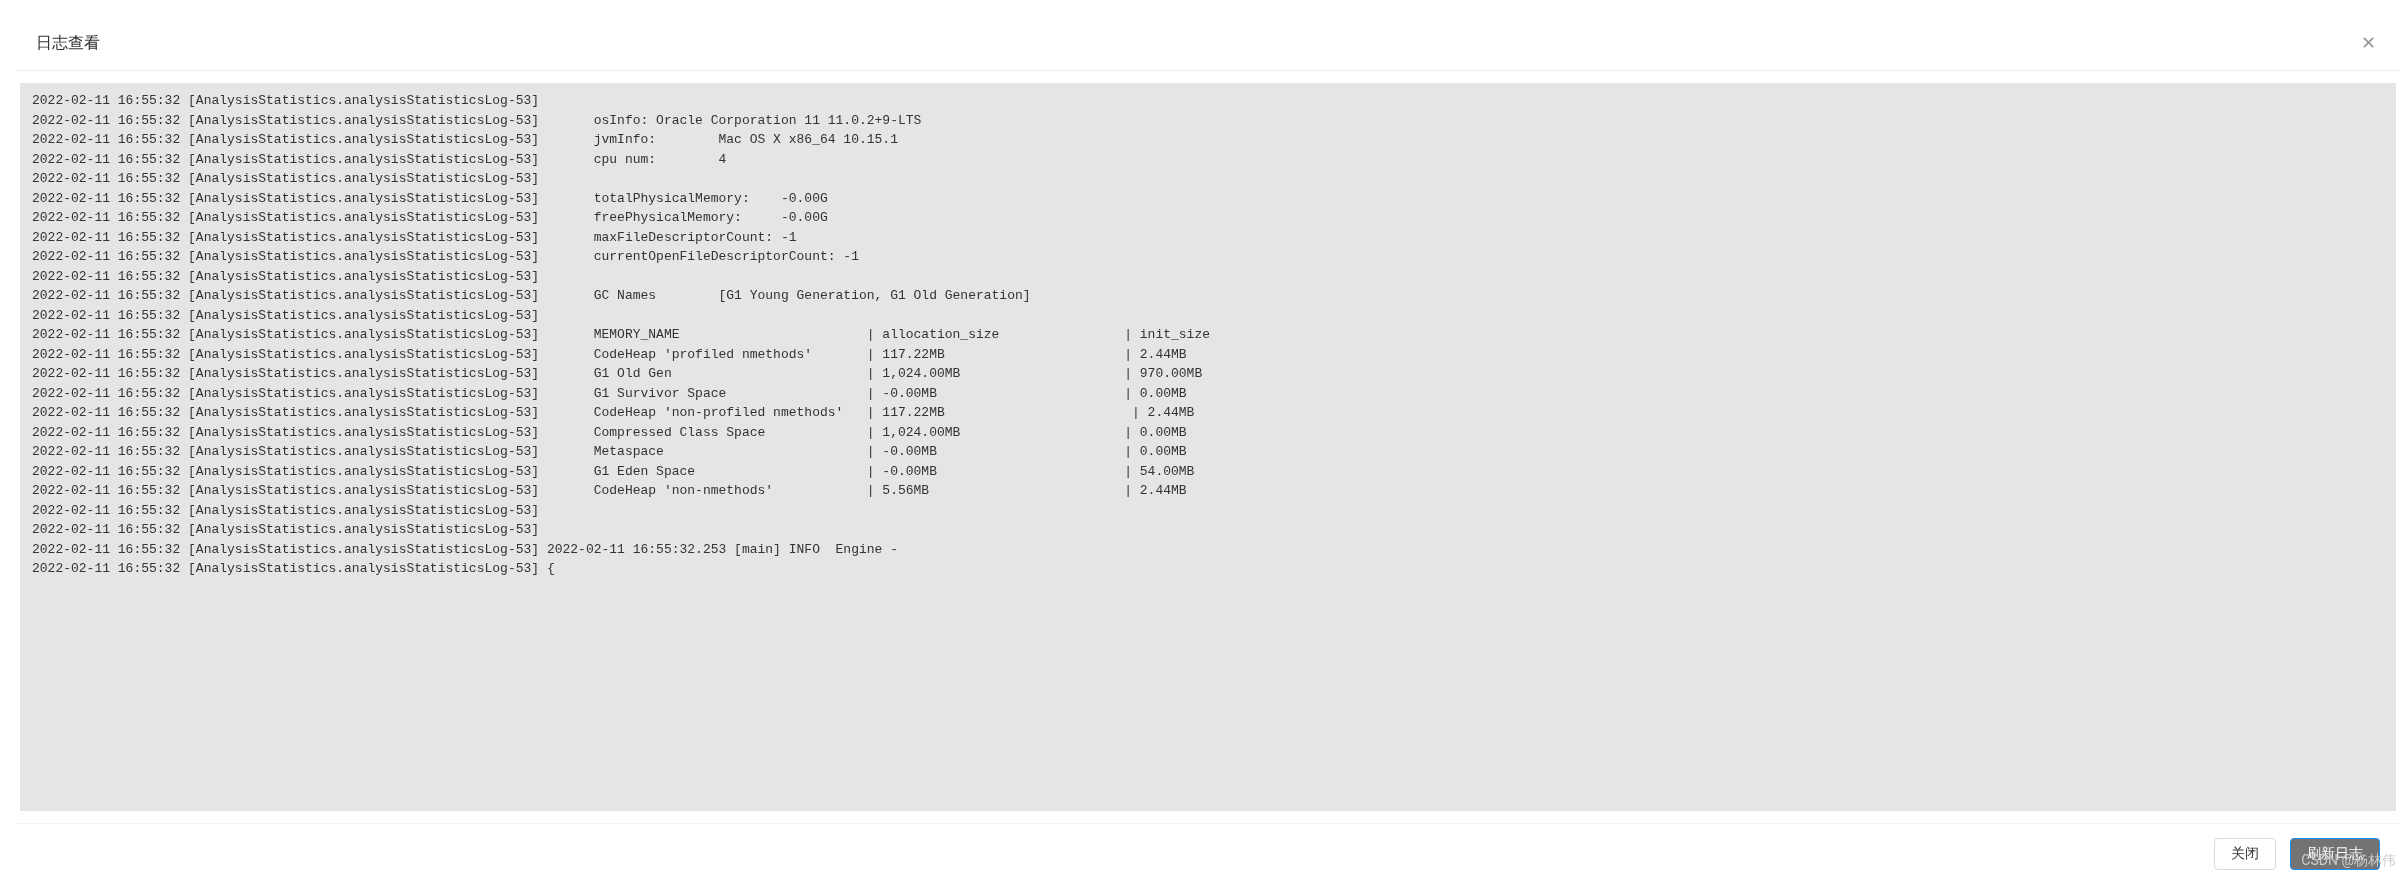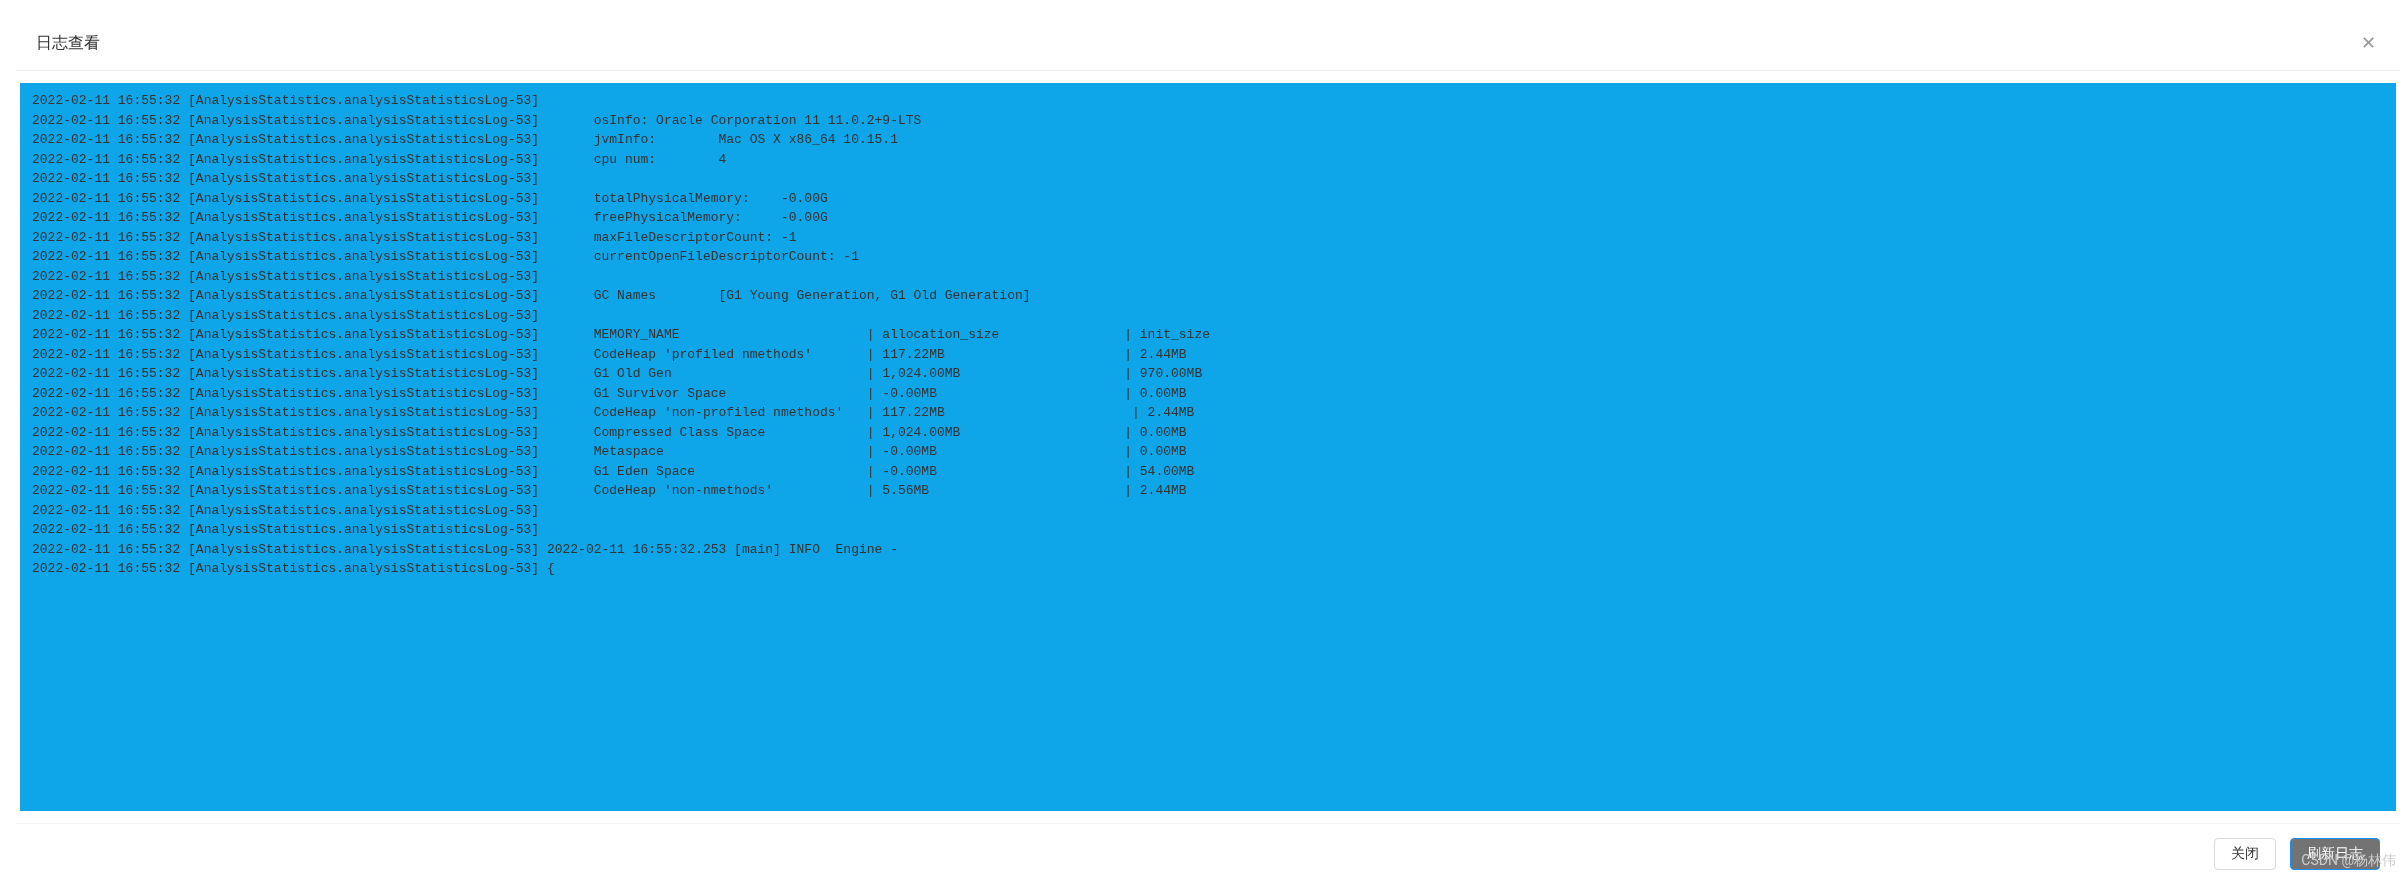--- a/index.html
+++ b/index.html
@@ -34,21 +34,21 @@
       cursor: pointer;
       color: #999;
       font-size: 18px;
       padding: 0 4px;
       background: none;
       border: none;
     }
     .log-container {
       flex: 1;
       overflow: auto;
-      background: #0ea5e9;
+      background: #e5e5e5;
       margin: 8px;
       padding: 4px 8px;
     }
     .log-content {
       font-family: "Courier New", Consolas, Monaco, monospace;
       font-size: 13px;
       line-height: 1.5;
       white-space: pre;
       color: #333;
     }

